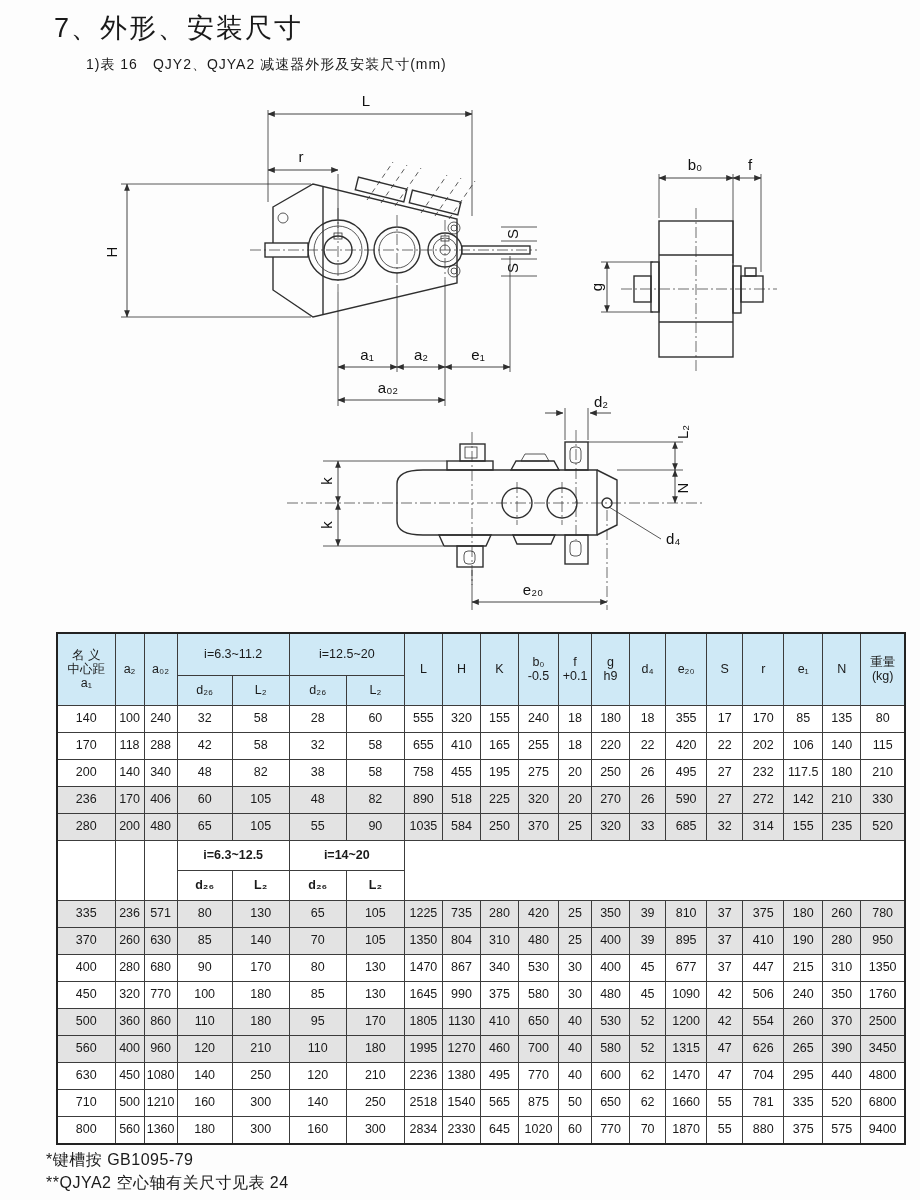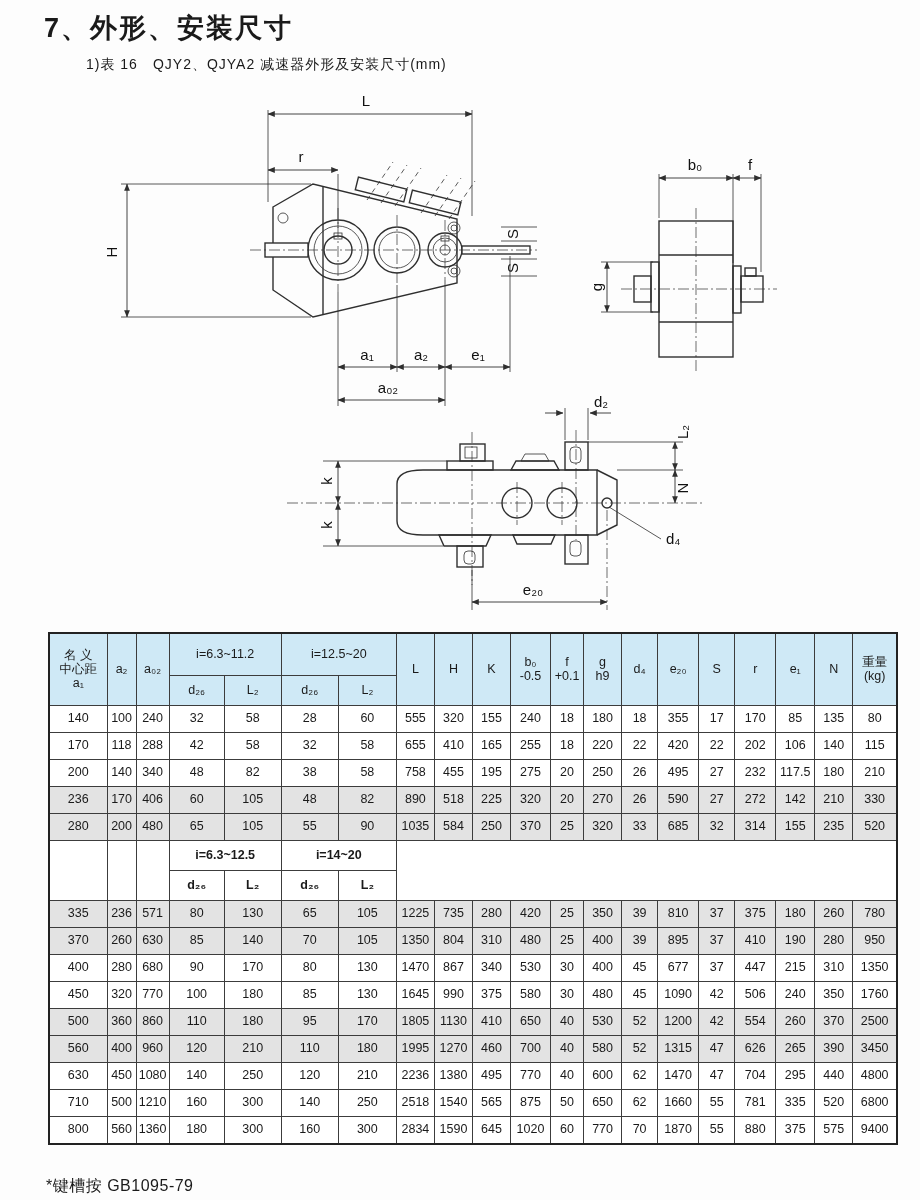--- a/index.html
+++ b/index.html
@@ -1,47 +1,47 @@
 <!DOCTYPE html>
 <html><head>
 <meta charset="utf-8">
 <style>
   html,body{margin:0;padding:0;}
   body{
     width:920px;height:1200px;position:relative;background:#fdfdfd;
     font-family:"Liberation Sans",sans-serif;color:#1a1a1a;overflow:hidden;
   }
-  .title{position:absolute;left:44px;top:10px;font-size:27px;font-weight:bold;letter-spacing:2px;}
+  .title{position:absolute;left:54px;top:10px;font-size:27px;font-weight:normal;letter-spacing:2px;}
   .subtitle{position:absolute;left:86px;top:56px;font-size:14px;letter-spacing:1px;}
   .drawing{position:absolute;left:55px;top:80px;}
   svg text{font-size:15px;fill:#111;font-family:"Liberation Sans",sans-serif;}
   .ol{fill:none;stroke:#2f2f2f;stroke-width:1.4;}
   .olw{fill:#fdfdfd;stroke:#2f2f2f;stroke-width:1.4;}
   .thin{fill:none;stroke:#2f2f2f;stroke-width:0.8;}
   .dim{fill:none;stroke:#2f2f2f;stroke-width:0.9;}
   .cl{fill:none;stroke:#2f2f2f;stroke-width:0.7;stroke-dasharray:11 3 2 3;}
   .hd{fill:none;stroke:#2f2f2f;stroke-width:0.8;stroke-dasharray:5 4;}
   
   .dims-table{
-    position:absolute;left:48px;top:632px;width:850px;
+    position:absolute;left:56px;top:632px;width:850px;
     border-collapse:collapse;table-layout:fixed;border:2px solid #222;
   }
   .dims-table td,.dims-table th{
     border:1px solid #3c3c3c;text-align:center;vertical-align:middle;
     padding:0 1px;font-size:12.5px;font-weight:normal;line-height:1.15;
     overflow:hidden;
   }
   .dims-table thead th{background:#cfe9f6;}
   .dims-table thead tr:nth-child(1){height:42px;}
   .dims-table thead tr:nth-child(2){height:30px;}
   .dims-table tbody td{height:26px;background:#fff;}
   .dims-table tbody tr.g td{background:#e3e3e3;}
   .dims-table tbody tr.band td{height:29px;background:#fff;font-weight:bold;}
   .pl{white-space:pre-line;}
-  .note{position:absolute;left:46px;font-size:16px;letter-spacing:0.5px;margin-top:26px;}
+  .note{position:absolute;left:46px;font-size:16px;letter-spacing:0.5px;}
   .note1{top:1150px;}
   .note2{top:1173px;}
 </style>
 </head>
 <body>
 
 <div class="title">7、外形、安装尺寸</div>
 <div class="subtitle">1)表 16　QJY2、QJYA2 减速器外形及安装尺寸(mm)</div>
 
 <div class="drawing">
@@ -576,21 +576,21 @@
       </tr>
       <tr>
         <td>800</td>
         <td>560</td>
         <td>1360</td>
         <td>180</td>
         <td>300</td>
         <td>160</td>
         <td>300</td>
         <td>2834</td>
-        <td>1590</td>
+        <td>2330</td>
         <td>645</td>
         <td>1020</td>
         <td>60</td>
         <td>770</td>
         <td>70</td>
         <td>1870</td>
         <td>55</td>
         <td>880</td>
         <td>375</td>
         <td>575</td>

